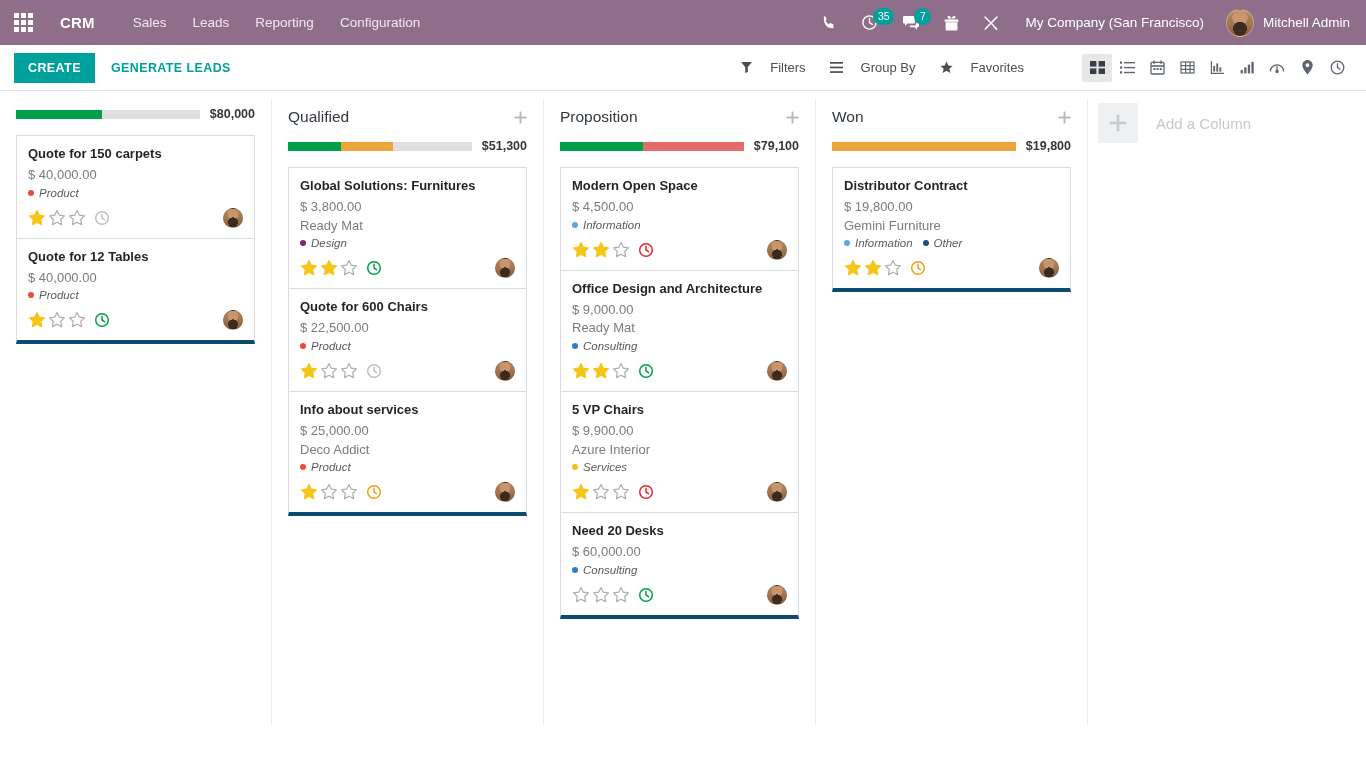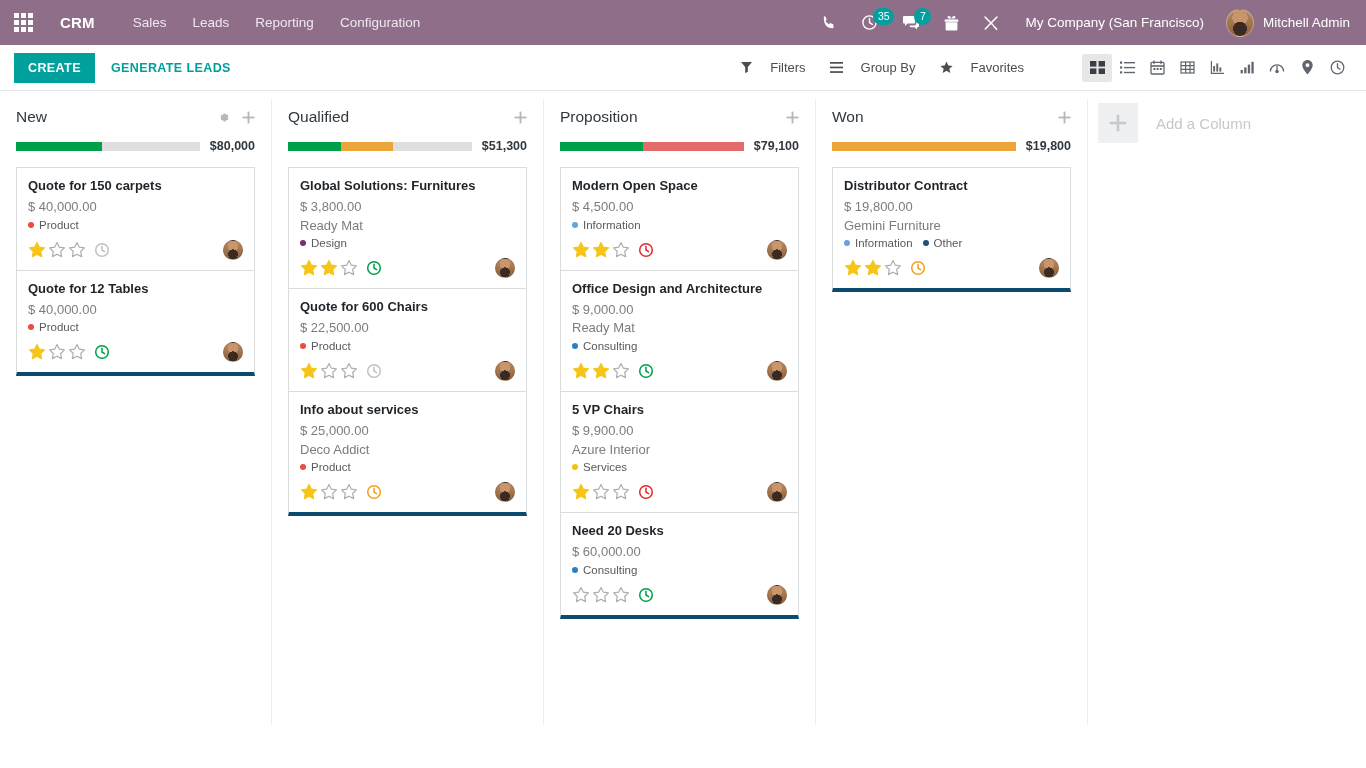--- a/index.html
+++ b/index.html
@@ -255,20 +255,21 @@
     margin-bottom: 4px;
   }
   .kcard-line {
     font-size: 13px; color: #7c7c7c;
     line-height: 1.42;
   }
   .kcard-tags {
     display: flex; align-items: center; flex-wrap: wrap;
     gap: 10px;
     margin-top: 2px;
+    font-style: italic;
   }
   .ktag {
     display: flex; align-items: center; gap: 5px;
     font-size: 11.5px; color: #5a5a5a;
     white-space: nowrap;
   }
   .ktag .dot {
     width: 6px; height: 6px; border-radius: 50%;
     flex: none;
   }
@@ -471,37 +472,20 @@
               <path d="M7.5 3.7v3.9l2.6 1.6" stroke-linecap="round"></path>
             </svg>
         </div>
       </div>
     </div>
   </div>
 </div>
 
 <div class="kanban" id="kanban-board">
     <div class="kcol">
-      <div class="kcol-head">
-        <div class="kcol-title">New</div>
-        <div class="kcol-tools">
-          <span class="kcol-ico">
-            <svg width="13" height="13" viewBox="0 0 16 16" fill="currentColor">
-              <path d="M8 5.2a2.8 2.8 0 1 0 0 5.6 2.8 2.8 0 0 0 0-5.6zm0 4.2a1.4 1.4 0 1 1 0-2.8 1.4 1.4 0 0 1 0 2.8z"></path>
-              <path d="M14.3 9.3l-1.2-.7a5.4 5.4 0 0 0 0-1.2l1.2-.7-1.4-2.4-1.2.7a5.2 5.2 0 0 0-1-.6V3h-2.8v1.4c-.4.1-.7.3-1 .6l-1.2-.7-1.4 2.4 1.2.7a5.4 5.4 0 0 0 0 1.2l-1.2.7 1.4 2.4 1.2-.7c.3.3.6.5 1 .6V13h2.8v-1.4c.4-.1.7-.3 1-.6l1.2.7 1.4-2.4z"></path>
-            </svg>
-          </span>
-          <span class="kcol-ico">
-            <svg width="13" height="13" viewBox="0 0 14 14" fill="currentColor">
-              <rect x="6" y="0.6" width="2" height="12.8"></rect>
-              <rect x="0.6" y="6" width="12.8" height="2"></rect>
-            </svg>
-          </span>
-        </div>
-      </div>
       <div class="kcol-prog">
         <div class="prog-bar">
           <div class="prog-seg" style="width:47%;background:#00a04a"></div>
           <div class="prog-seg" style="width:53%;background:#dfdfdf"></div>
         </div>
         <div class="prog-amount">$80,000</div>
       </div>
       <div class="kcol-cards">
         <div class="kcard">
           <div class="kcard-title">Quote for 150 carpets</div>

